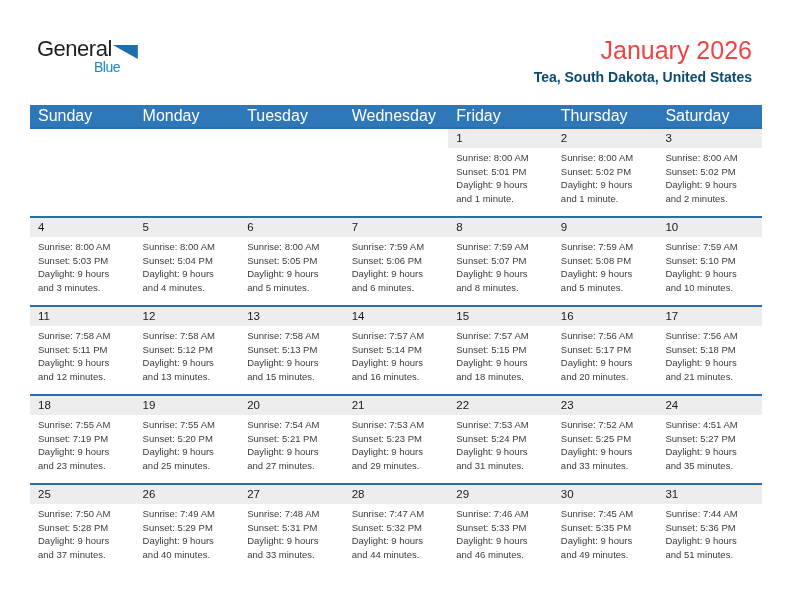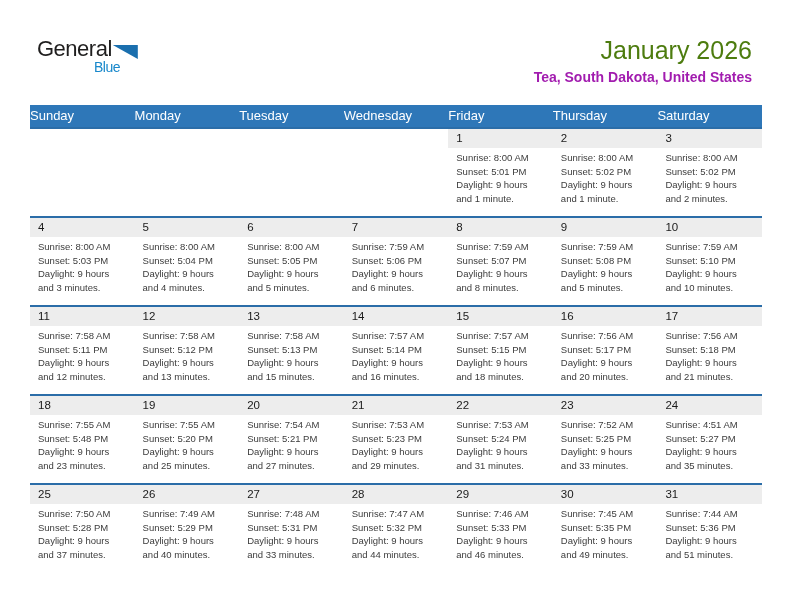--- a/index.html
+++ b/index.html
@@ -22,27 +22,27 @@
   
   .logo{position:absolute;left:37px;top:39px;}
   .logo-line1{display:flex;align-items:flex-end;}
   .logo-general{font-size:22px;line-height:20px;color:var(--logo-dark);letter-spacing:-0.5px;}
   .logo-triangle{width:25px;height:14px;background:var(--logo-triangle);
     clip-path:polygon(0 0,100% 0,100% 100%);margin-left:1px;margin-bottom:0px;}
   .logo-blue{font-size:14px;line-height:20px;color:var(--logo-blue);margin-left:57px;margin-top:-2px;letter-spacing:-0.5px;}
 
   
   .title-block{position:absolute;right:40px;top:36px;text-align:right;}
-  .title{font-size:25px;color:#4d7c0f;line-height:28px;}
-  .subtitle{font-size:14px;font-weight:700;color:#a21caf;margin-top:5px;}
+  .title{font-size:25px;color:#ef4444;line-height:28px;}
+  .subtitle{font-size:14px;font-weight:700;color:#0c4a6e;margin-top:5px;}
 
   
   .calendar{position:absolute;left:30px;top:105px;width:732px;}
   .weekday-row{display:grid;grid-template-columns:repeat(7,1fr);background:var(--header-bg);height:22px;}
-  .weekday{color:#ffffff;font-size:13px;line-height:22px;padding-left:0;white-space:nowrap;overflow:hidden;}
+  .weekday{color:#ffffff;font-size:16px;line-height:22px;padding-left:8px;white-space:nowrap;overflow:hidden;}
   .week-row{display:grid;grid-template-columns:repeat(7,1fr);height:89px;border-top:2px solid var(--week-divider);}
   .cell{overflow:hidden;}
   .day-band{height:19px;background:var(--day-band-bg);}
   .day-band.empty{background:transparent;}
   .day-num{font-size:11.5px;color:#1a1a1a;padding-left:8px;line-height:19px;}
   .cell-body{padding:3px 6px 0 8px;font-size:9.5px;color:#3c3c3c;line-height:13.5px;}
   .cell-body div{white-space:nowrap;}
 </style>
 </head>
 <body>
@@ -278,21 +278,21 @@
             </div>
           </div>
         </div>
         <div class="week-row">
           <div class="cell">
             <div class="day-band">
               <div class="day-num">18</div>
             </div>
             <div class="cell-body">
               <div>Sunrise: 7:55 AM</div>
-              <div>Sunset: 5:48 PM</div>
+              <div>Sunset: 7:19 PM</div>
               <div>Daylight: 9 hours</div>
               <div>and 23 minutes.</div>
             </div>
           </div>
           <div class="cell">
             <div class="day-band">
               <div class="day-num">19</div>
             </div>
             <div class="cell-body">
               <div>Sunrise: 7:55 AM</div>

